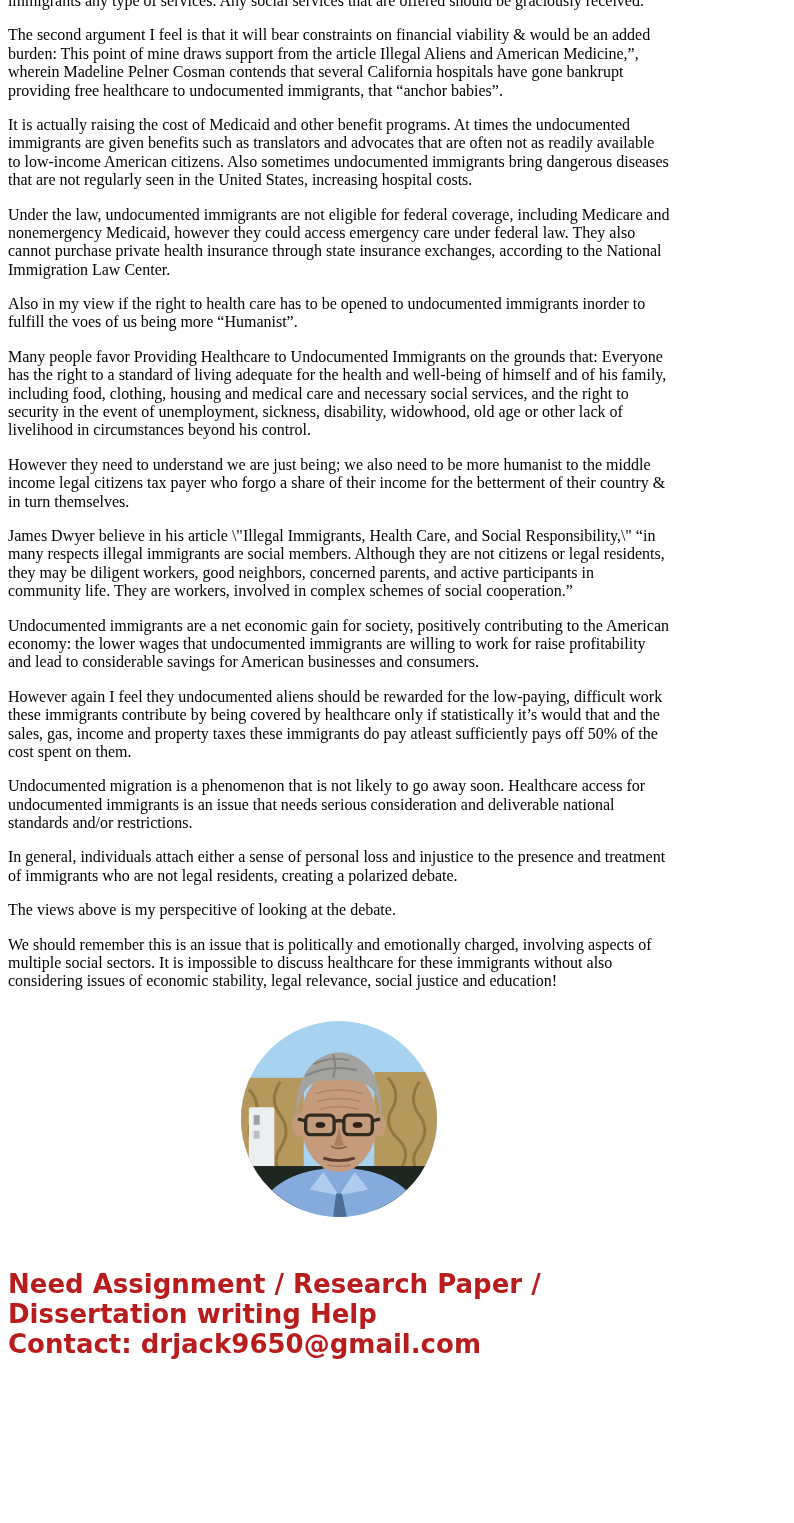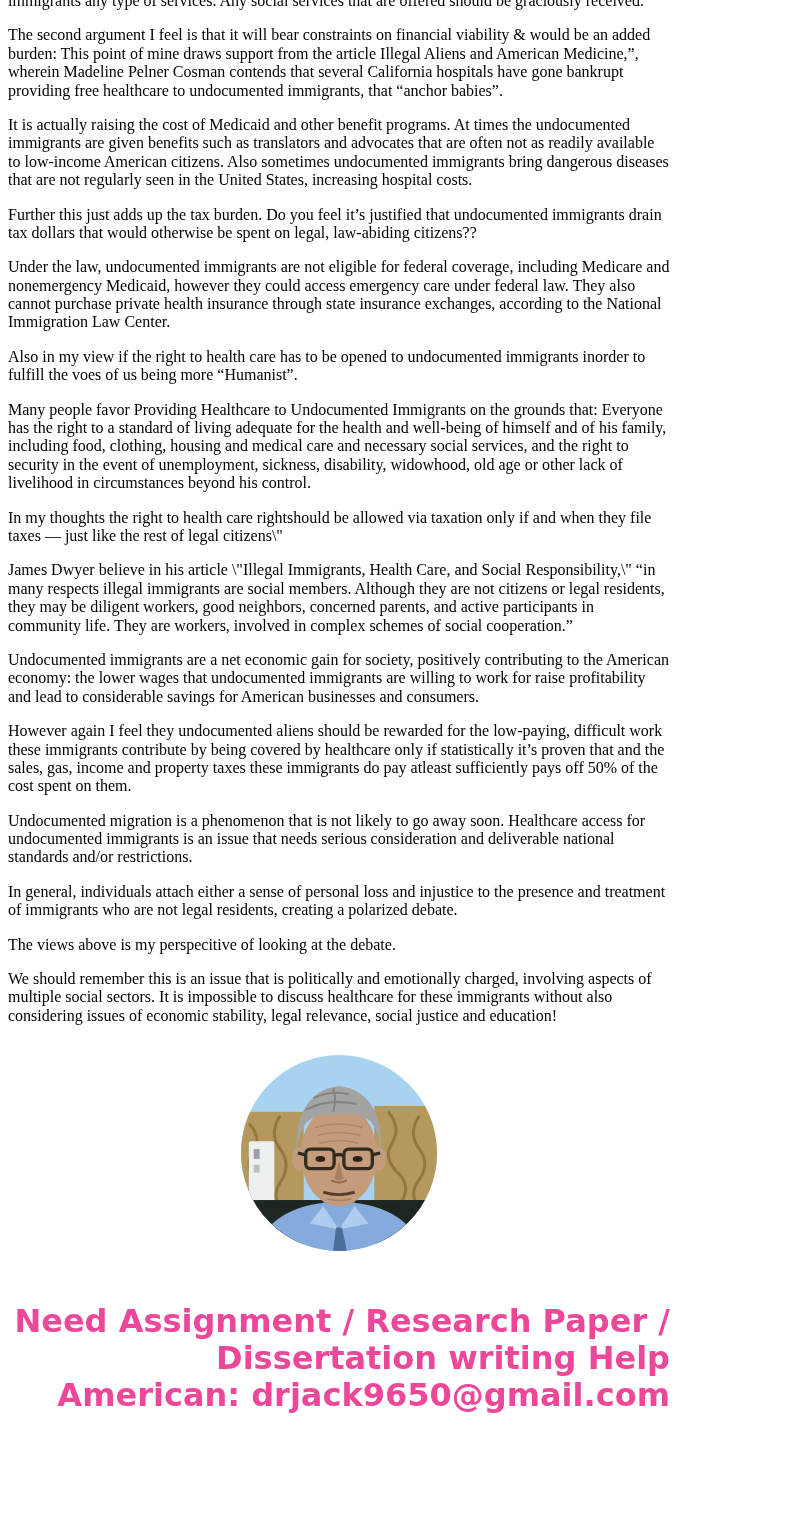--- a/index.html
+++ b/index.html
@@ -31,45 +31,44 @@
     height: 196px;
     margin: 30px auto 0 auto;
     border-radius: 50%;
     overflow: hidden;
   }
   .avatar-wrap svg { display: block; }
 
   .footer {
     margin-top: 52px;
     padding-bottom: 29px;
-    text-align: right;
+    text-align: left;
     font-family: "DejaVu Sans", "Liberation Sans", sans-serif;
     font-weight: bold;
-    font-size: 32px;
+    font-size: 26px;
     line-height: 1.16;
-    color: #ec4899;
+    color: #b91c1c;
   }
 </style>
 </head>
 <body>
 
 <div class="page">
 
   <div class="doc-text" id="article-text">
       <p><span>immigrants any type of services. Any social services that are offered should be graciously received.</span></p>
       <p><b>The second argument I feel is that it will bear constraints on financial viability &amp; would be an added burden: </b><span>This point of mine draws support from the article Illegal Aliens and American Medicine,”, wherein Madeline Pelner Cosman contends that several California hospitals have gone bankrupt providing free healthcare to undocumented immigrants, that “anchor babies</span><b>”.</b></p>
       <p><b>It is actually raising the cost of Medicaid and other benefit programs</b><span>. At times the undocumented immigrants are given benefits such as translators and advocates that are often not as readily available to low-income American citizens. </span><b>Also sometimes undocumented immigrants bring dangerous diseases that are not regularly seen in the United States, increasing hospital costs.</b></p>
-      <p><b>Further this just adds up the tax burden. Do you feel it’s justified that undocumented immigrants drain tax dollars that would otherwise be spent on legal, law-abiding citizens??</b></p>
       <p><span>Under the law, undocumented immigrants are not eligible for federal coverage, including Medicare and nonemergency Medicaid, however they could access emergency care under federal law. They also cannot purchase private health insurance through state insurance exchanges, according to the National Immigration Law Center.</span></p>
       <p><b>Also in my view if the right to health care has to be opened to undocumented immigrants inorder to fulfill the voes of us being more “Humanist”.</b></p>
       <p><span>Many people favor Providing Healthcare to Undocumented Immigrants on the grounds that: Everyone has the right to a standard of living adequate for the health and well-being of himself and of his family, including food, clothing, housing and medical care and necessary social services, and the right to security in the event of unemployment, sickness, disability, widowhood, old age or other lack of livelihood in circumstances beyond his control.</span></p>
-      <p><b>In my thoughts the right to health care rightshould be allowed via taxation only if </b><span>and when they file taxes — just like the rest of legal citizens\"</span></p>
+      <p><span>However they need to understand we are just being; </span><b>we also need to be more humanist to the middle income legal citizens tax payer who forgo a share of their income for the betterment of their country &amp; in turn themselves.</b></p>
       <p><span>James Dwyer believe in his article \"Illegal Immigrants, Health Care, and Social Responsibility,\" “in many respects illegal immigrants are social members. Although they are not citizens or legal residents, they may be diligent workers, good neighbors, concerned parents, and active participants in community life. They are workers, involved in complex schemes of social cooperation.”</span></p>
       <p><span>Undocumented immigrants are a net economic gain for society, positively contributing to the American economy: the lower wages that undocumented immigrants are willing to work for raise profitability and lead to considerable savings for American businesses and consumers.</span></p>
-      <p><b>However again I feel they undocumented aliens should be </b><span>rewarded for the low-paying, difficult work these immigrants contribute </span><b>by being covered by healthcare only if statistically it’s proven that </b><span>and the sales, gas, income and property taxes these immigrants do pay atleast sufficiently pays off 50% of the cost spent on them.</span></p>
+      <p><b>However again I feel they undocumented aliens should be </b><span>rewarded for the low-paying, difficult work these immigrants contribute </span><b>by being covered by healthcare only if statistically it’s would that </b><span>and the sales, gas, income and property taxes these immigrants do pay atleast sufficiently pays off 50% of the cost spent on them.</span></p>
       <p><span>Undocumented migration is a phenomenon that is not likely to go away soon. </span><b>Healthcare access for undocumented immigrants is an issue that needs serious consideration and deliverable national standards and/or restrictions.</b></p>
       <p><span>In general, individuals attach either a sense of personal loss and injustice to the presence and treatment of immigrants who are not legal residents, creating a polarized debate.</span></p>
       <p><b>The views above is my perspecitive of looking at the debate.</b></p>
       <p><span>We should remember this is an issue that is politically and emotionally charged, involving aspects of multiple social sectors. It is impossible to discuss healthcare for these immigrants without also considering issues of economic stability, legal relevance, social justice and education!</span></p>
     </div>
 
   <div class="avatar-wrap">
     <svg width="196" height="196" viewBox="0 0 200 200" xmlns="http://www.w3.org/2000/svg" role="img">
 
       <rect x="0" y="0" width="200" height="200" fill="#a7d3f1"></rect>
@@ -129,16 +128,16 @@
       <path d="M100,108 q-3,14 -5,18 q5,4 10,0 q-2,-4 -5,-18" fill="#ab805e"></path>
       <path d="M92,128 q8,4 16,0" stroke="#8d6647" stroke-width="2" fill="none"></path>
 
       <path d="M84,140 q16,5 32,0" stroke="#5a3a2e" stroke-width="3" fill="none"></path>
       <path d="M88,147 q12,3 24,0" stroke="#a87f5f" stroke-width="1.5" fill="none"></path>
     </svg>
   </div>
 
   <div class="footer">
     <div>Need Assignment / Research Paper / Dissertation writing Help</div>
-    <div>American: drjack9650@gmail.com</div>
+    <div>Contact: drjack9650@gmail.com</div>
   </div>
 
 </div>
 
 </body></html>

